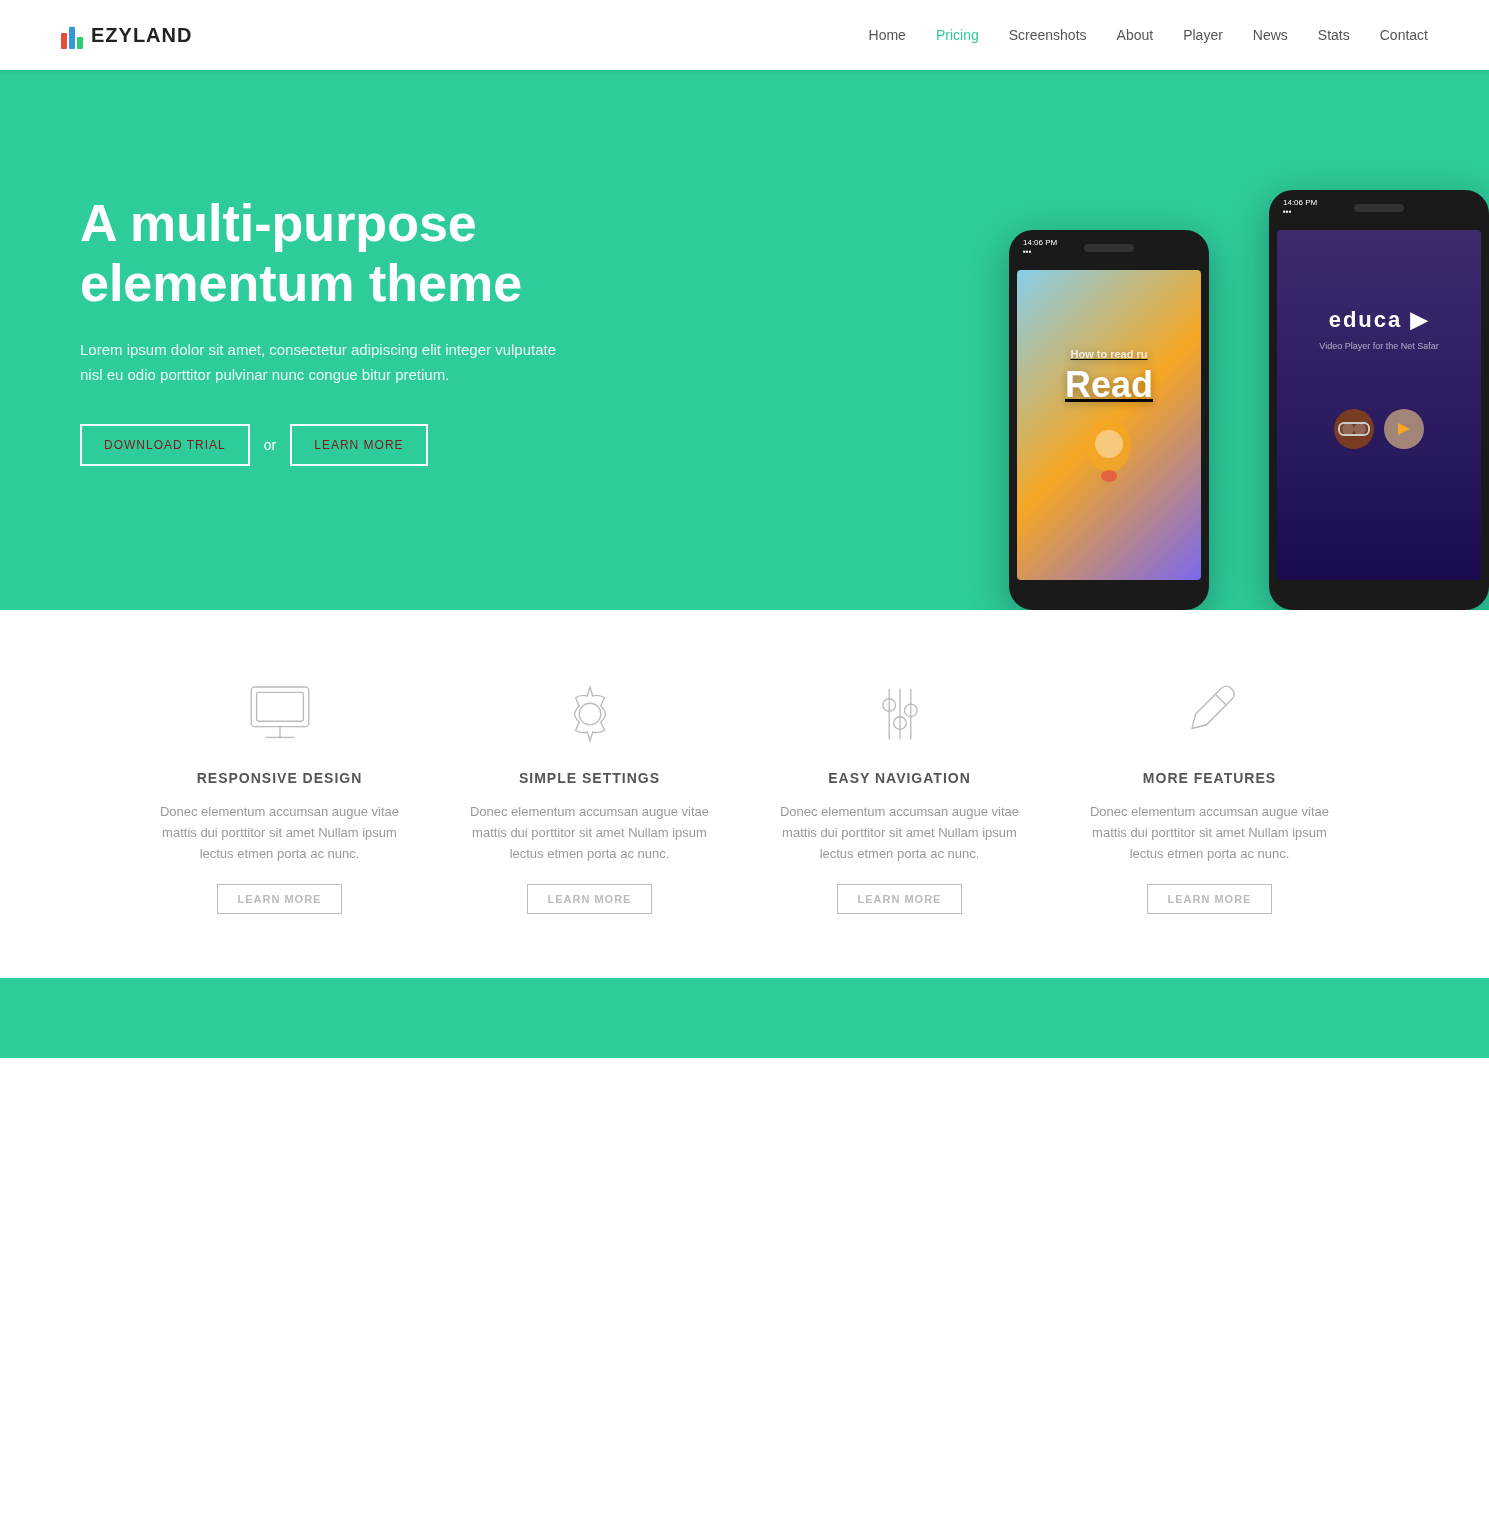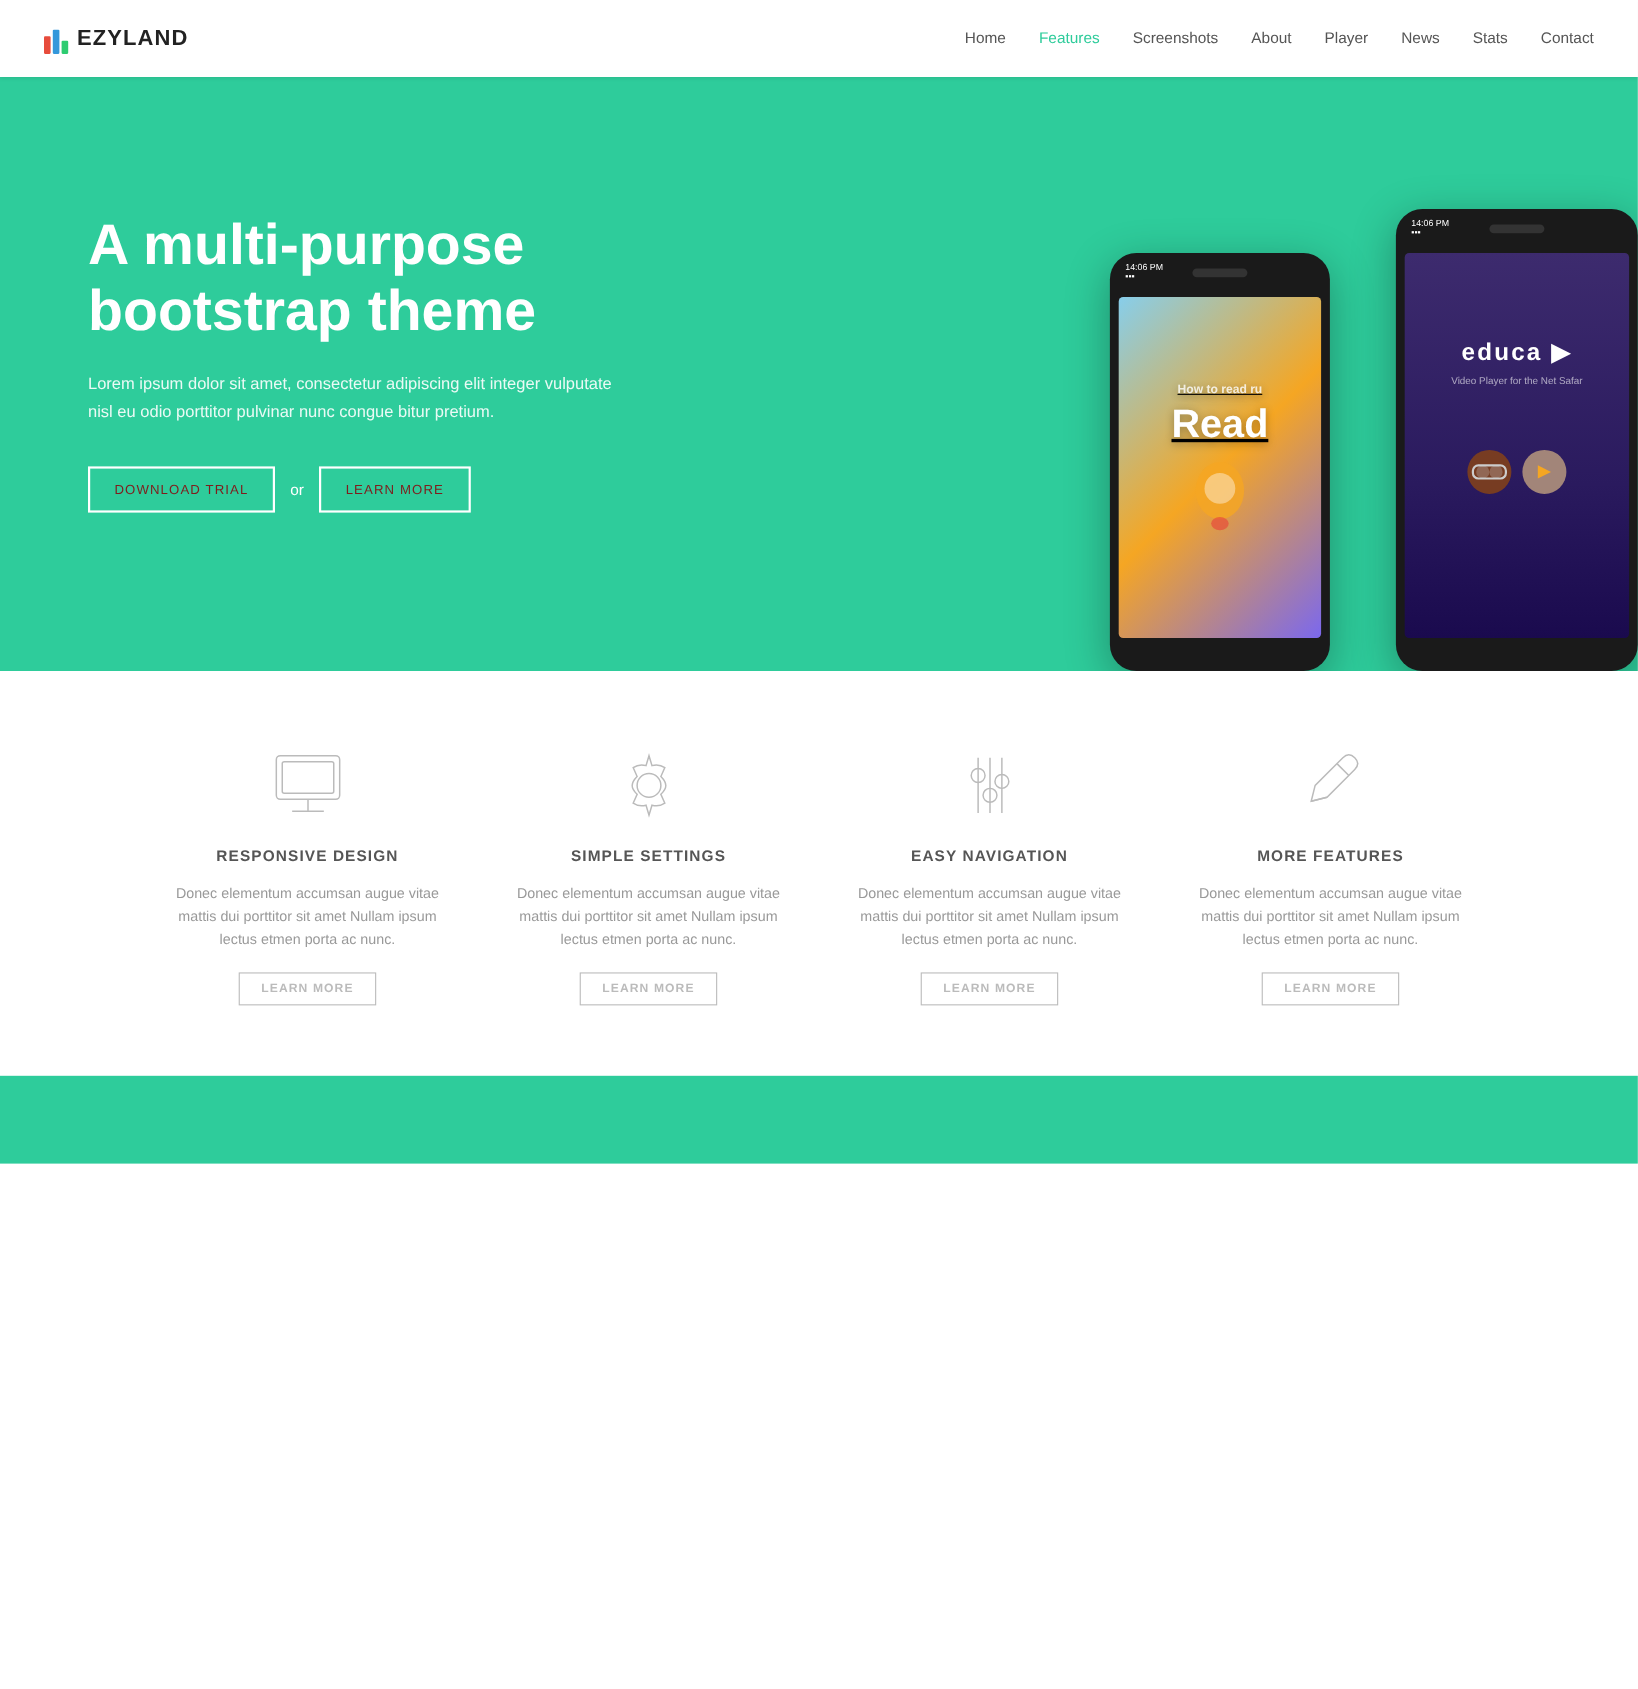--- a/index.html
+++ b/index.html
@@ -4,21 +4,21 @@
   <style>
     * { margin: 0; padding: 0; box-sizing: border-box; }
     body { font-family: 'Arial', sans-serif; overflow-x: hidden; }
 
     
     .navbar {
       display: flex;
       align-items: center;
       justify-content: space-between;
       background: #fff;
-      padding: 0 40px;
+      padding: 0 61px;
       height: 70px;
       box-shadow: 0 1px 4px rgba(0,0,0,0.1);
       position: relative;
       z-index: 10;
     }
     .brand {
       display: flex;
       align-items: center;
       gap: 8px;
       text-decoration: none;
@@ -293,33 +293,33 @@
   <a class="brand" href="#">
     <div class="brand-icon">
       <div class="brand-bar" style="background:#e74c3c;height:16px;"></div>
       <div class="brand-bar" style="background:#3498db;height:22px;"></div>
       <div class="brand-bar" style="background:#2ecc71;height:12px;"></div>
     </div>
     <span class="brand-name">EZYLAND</span>
   </a>
   <ul class="nav-links">
     <li><a href="#">Home</a></li>
-    <li><a href="#" class="active">Features</a></li>
+    <li><a href="#" class="active">Pricing</a></li>
     <li><a href="#">Screenshots</a></li>
     <li><a href="#">About</a></li>
     <li><a href="#">Player</a></li>
     <li><a href="#">News</a></li>
     <li><a href="#">Stats</a></li>
     <li><a href="#">Contact</a></li>
   </ul>
 </nav>
 
 <section class="hero">
   <div class="hero-content">
-    <h1 class="hero-title">A multi-purpose bootstrap theme</h1>
+    <h1 class="hero-title">A multi-purpose elementum theme</h1>
     <p class="hero-desc">Lorem ipsum dolor sit amet, consectetur adipiscing elit integer vulputate nisl eu odio porttitor pulvinar nunc congue bitur pretium.</p>
     <div class="hero-buttons">
       <button class="btn-outline">DOWNLOAD TRIAL</button>
       <span class="btn-or">or</span>
       <button class="btn-outline">LEARN MORE</button>
     </div>
   </div>
 
   <div class="hero-images">
     <div class="phone-wrapper">

